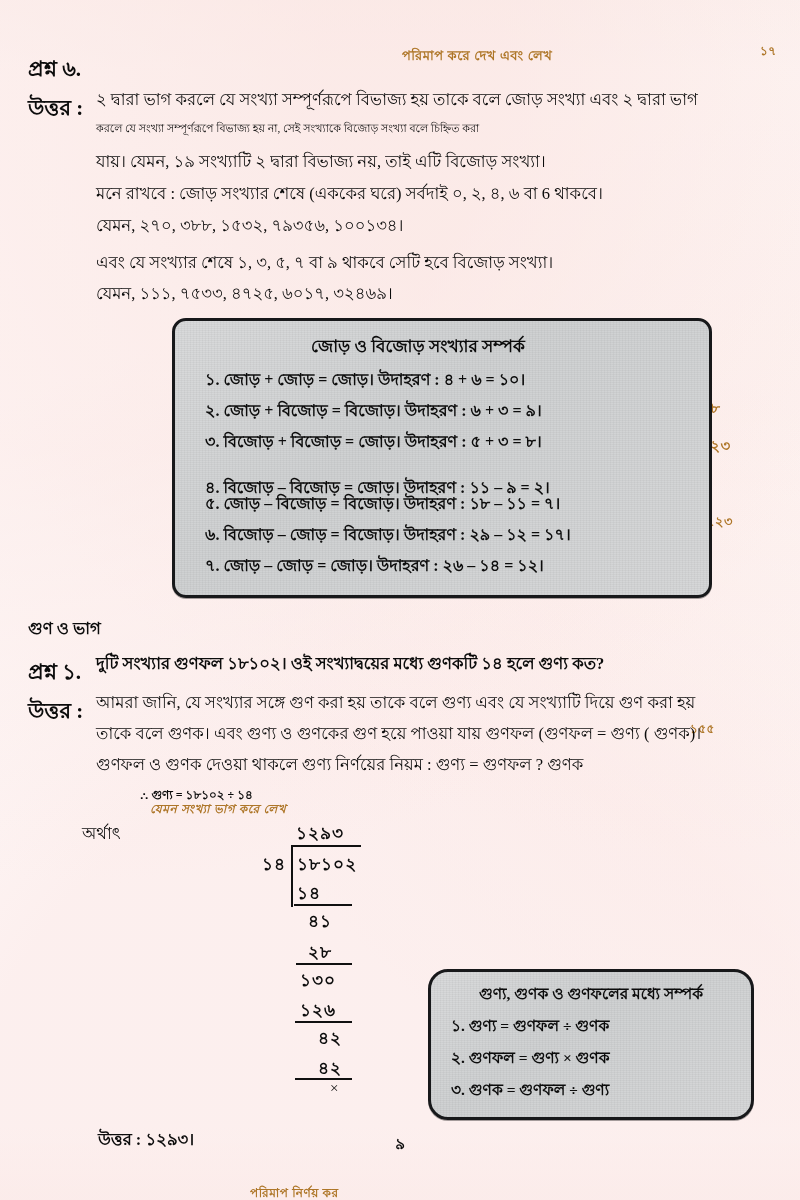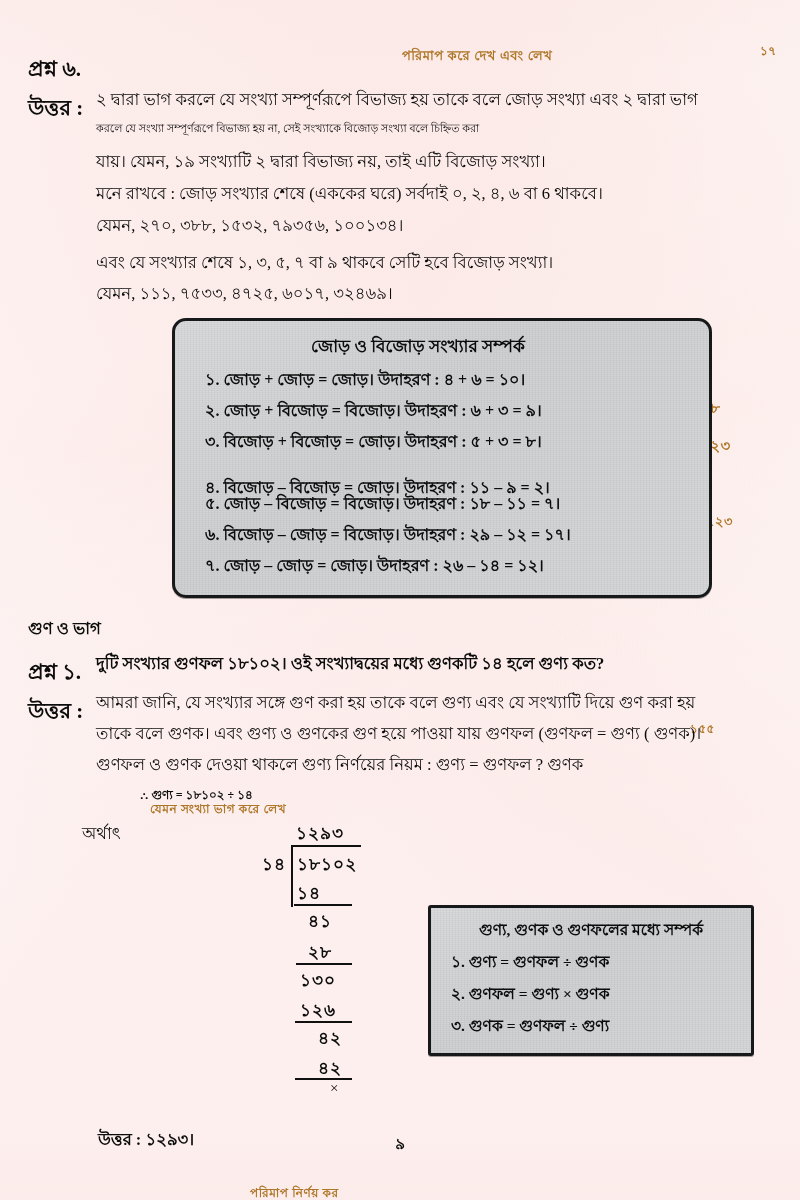--- a/index.html
+++ b/index.html
@@ -79,21 +79,21 @@
 <div id="page"></div>
 
 <div class="wrap">
 
   <div id="ghost-layer">
       <div class="ghost" style="left: 402px; top: 46px; font-size: 13px;">পরিমাপ  করে  দেখ  এবং  লেখ</div>
       <div class="ghost" style="left: 760px; top: 42px; font-size: 12px;">১৭</div>
       <div class="ghost" style="left: 700px; top: 396px; font-size: 15px;">৪৮</div>
       <div class="ghost" style="left: 700px; top: 434px; font-size: 15px;">৬২৩</div>
       <div class="ghost" style="left: 706px; top: 512px; font-size: 13px;">৭২৩</div>
-      <div class="ghost" style="left: 150px; top: 800px; font-size: 12px;">যেমন  সংখ্যা  ভাগ  করে  লেখ</div>
+      <div class="ghost" style="left: 150px; top: 800px; font-size: 12px; font-style: italic;">যেমন  সংখ্যা  ভাগ  করে  লেখ</div>
       <div class="ghost" style="left: 690px; top: 720px; font-size: 12px;">১৫৫</div>
       <div class="ghost" style="left: 250px; top: 1184px; font-size: 12px;">পরিমাপ   নির্ণয়   কর</div>
     </div>
 
   <div class="lbl bn" style="left:28px;top:53px;">প্রশ্ন ৬.</div>
 
   <div class="lbl bn" style="left:28px;top:92px;">উত্তর :</div>
   <div class="ln bn" style="left:96px;top:92px;font-size:16.5px;">২ দ্বারা ভাগ করলে যে সংখ্যা সম্পূর্ণরূপে বিভাজ্য হয় তাকে বলে জোড় সংখ্যা এবং ২ দ্বারা ভাগ</div>
   <div class="ln bn" style="left:96px;top:123px;font-size:11px;">করলে যে সংখ্যা সম্পূর্ণরূপে বিভাজ্য হয় না, সেই সংখ্যাকে বিজোড় সংখ্যা বলে চিহ্নিত করা</div>
   <div class="ln bn" style="left:96px;top:154px;font-size:16.5px;">যায়। যেমন, ১৯ সংখ্যাটি ২ দ্বারা বিভাজ্য নয়, তাই এটি বিজোড় সংখ্যা।</div>
@@ -156,21 +156,21 @@
     <div class="drule" style="left:295px;top:1021px;width:57px;"></div>
 
     <div class="dnum bn" style="left:318px;top:1025px;">৪২</div>
 
     <div class="dnum bn" style="left:318px;top:1055px;">৪২</div>
     <div class="drule" style="left:295px;top:1078px;width:57px;"></div>
 
     <div class="dnum bn" style="left:330px;top:1080px;font-weight:400;font-size:15px;">×</div>
   </div>
 
-  <div class="factbox" id="box2" style="left:428px;top:905px;width:320px;height:145px;border-radius:3px;">
+  <div class="factbox" id="box2" style="left:428px;top:969px;width:320px;height:145px;border-radius:20px;">
     <div class="ttl bn" id="box2-title" style="position:absolute;left:0;top:10px;width:320px;font-size:15.5px;">গুণ্য, গুণক ও গুণফলের মধ্যে সম্পর্ক</div>
     <div id="box2-rows">
         <div class="row bn" style="position: absolute; left: 20px; top: 42px; font-size: 15.5px;">১. গুণ্য = গুণফল ÷ গুণক</div>
         <div class="row bn" style="position: absolute; left: 20px; top: 74px; font-size: 15.5px;">২. গুণফল = গুণ্য × গুণক</div>
         <div class="row bn" style="position: absolute; left: 20px; top: 106px; font-size: 15.5px;">৩. গুণক = গুণফল ÷ গুণ্য</div>
       </div>
   </div>
 
   <div class="ln bn b" style="left:98px;top:1088px;font-size:16.5px;margin-top:44px;">উত্তর : ১২৯৩।</div>
 

